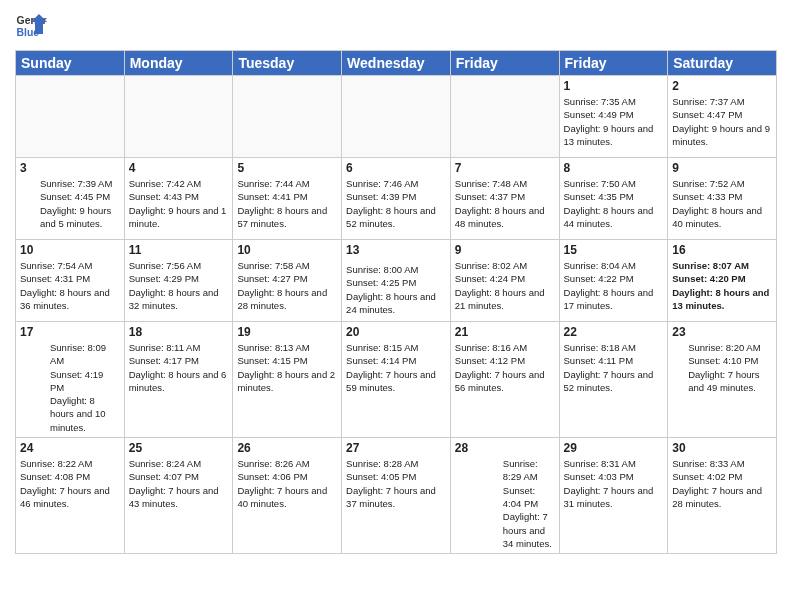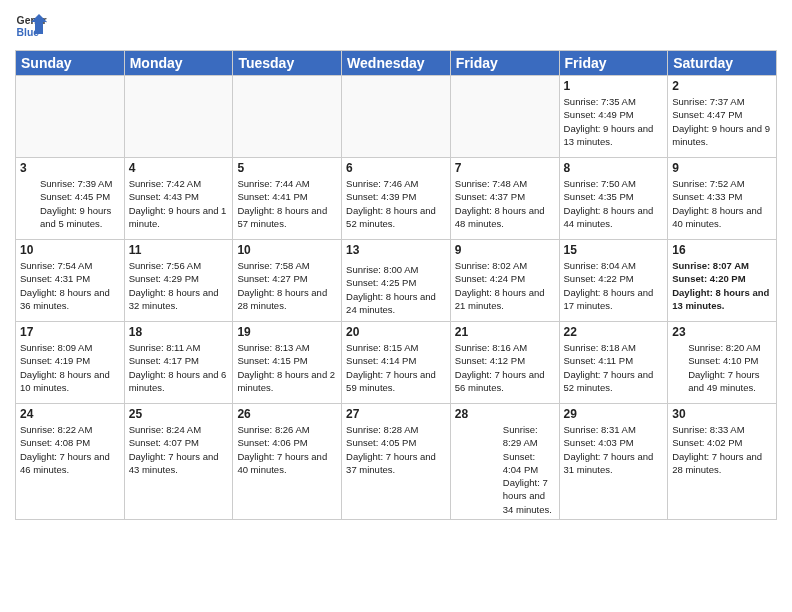--- a/index.html
+++ b/index.html
@@ -212,21 +212,21 @@
           <td>
             <span class="day-number">16</span>
             <div class="day-info" style="white-space: pre-line; font-weight: bold;">Sunrise: 8:07 AM
 Sunset: 4:20 PM
 Daylight: 8 hours and 13 minutes.</div>
           </td>
         </tr>
         <tr>
           <td>
             <span class="day-number">17</span>
-            <div class="day-info" style="white-space: pre-line;">Sunrise: 8:09 AM
+            <div class="day-info" style="white-space: pre-line; margin-left: 30px;">Sunrise: 8:09 AM
 Sunset: 4:19 PM
 Daylight: 8 hours and 10 minutes.</div>
           </td>
           <td>
             <span class="day-number">18</span>
             <div class="day-info" style="white-space: pre-line;">Sunrise: 8:11 AM
 Sunset: 4:17 PM
 Daylight: 8 hours and 6 minutes.</div>
           </td>
           <td>

